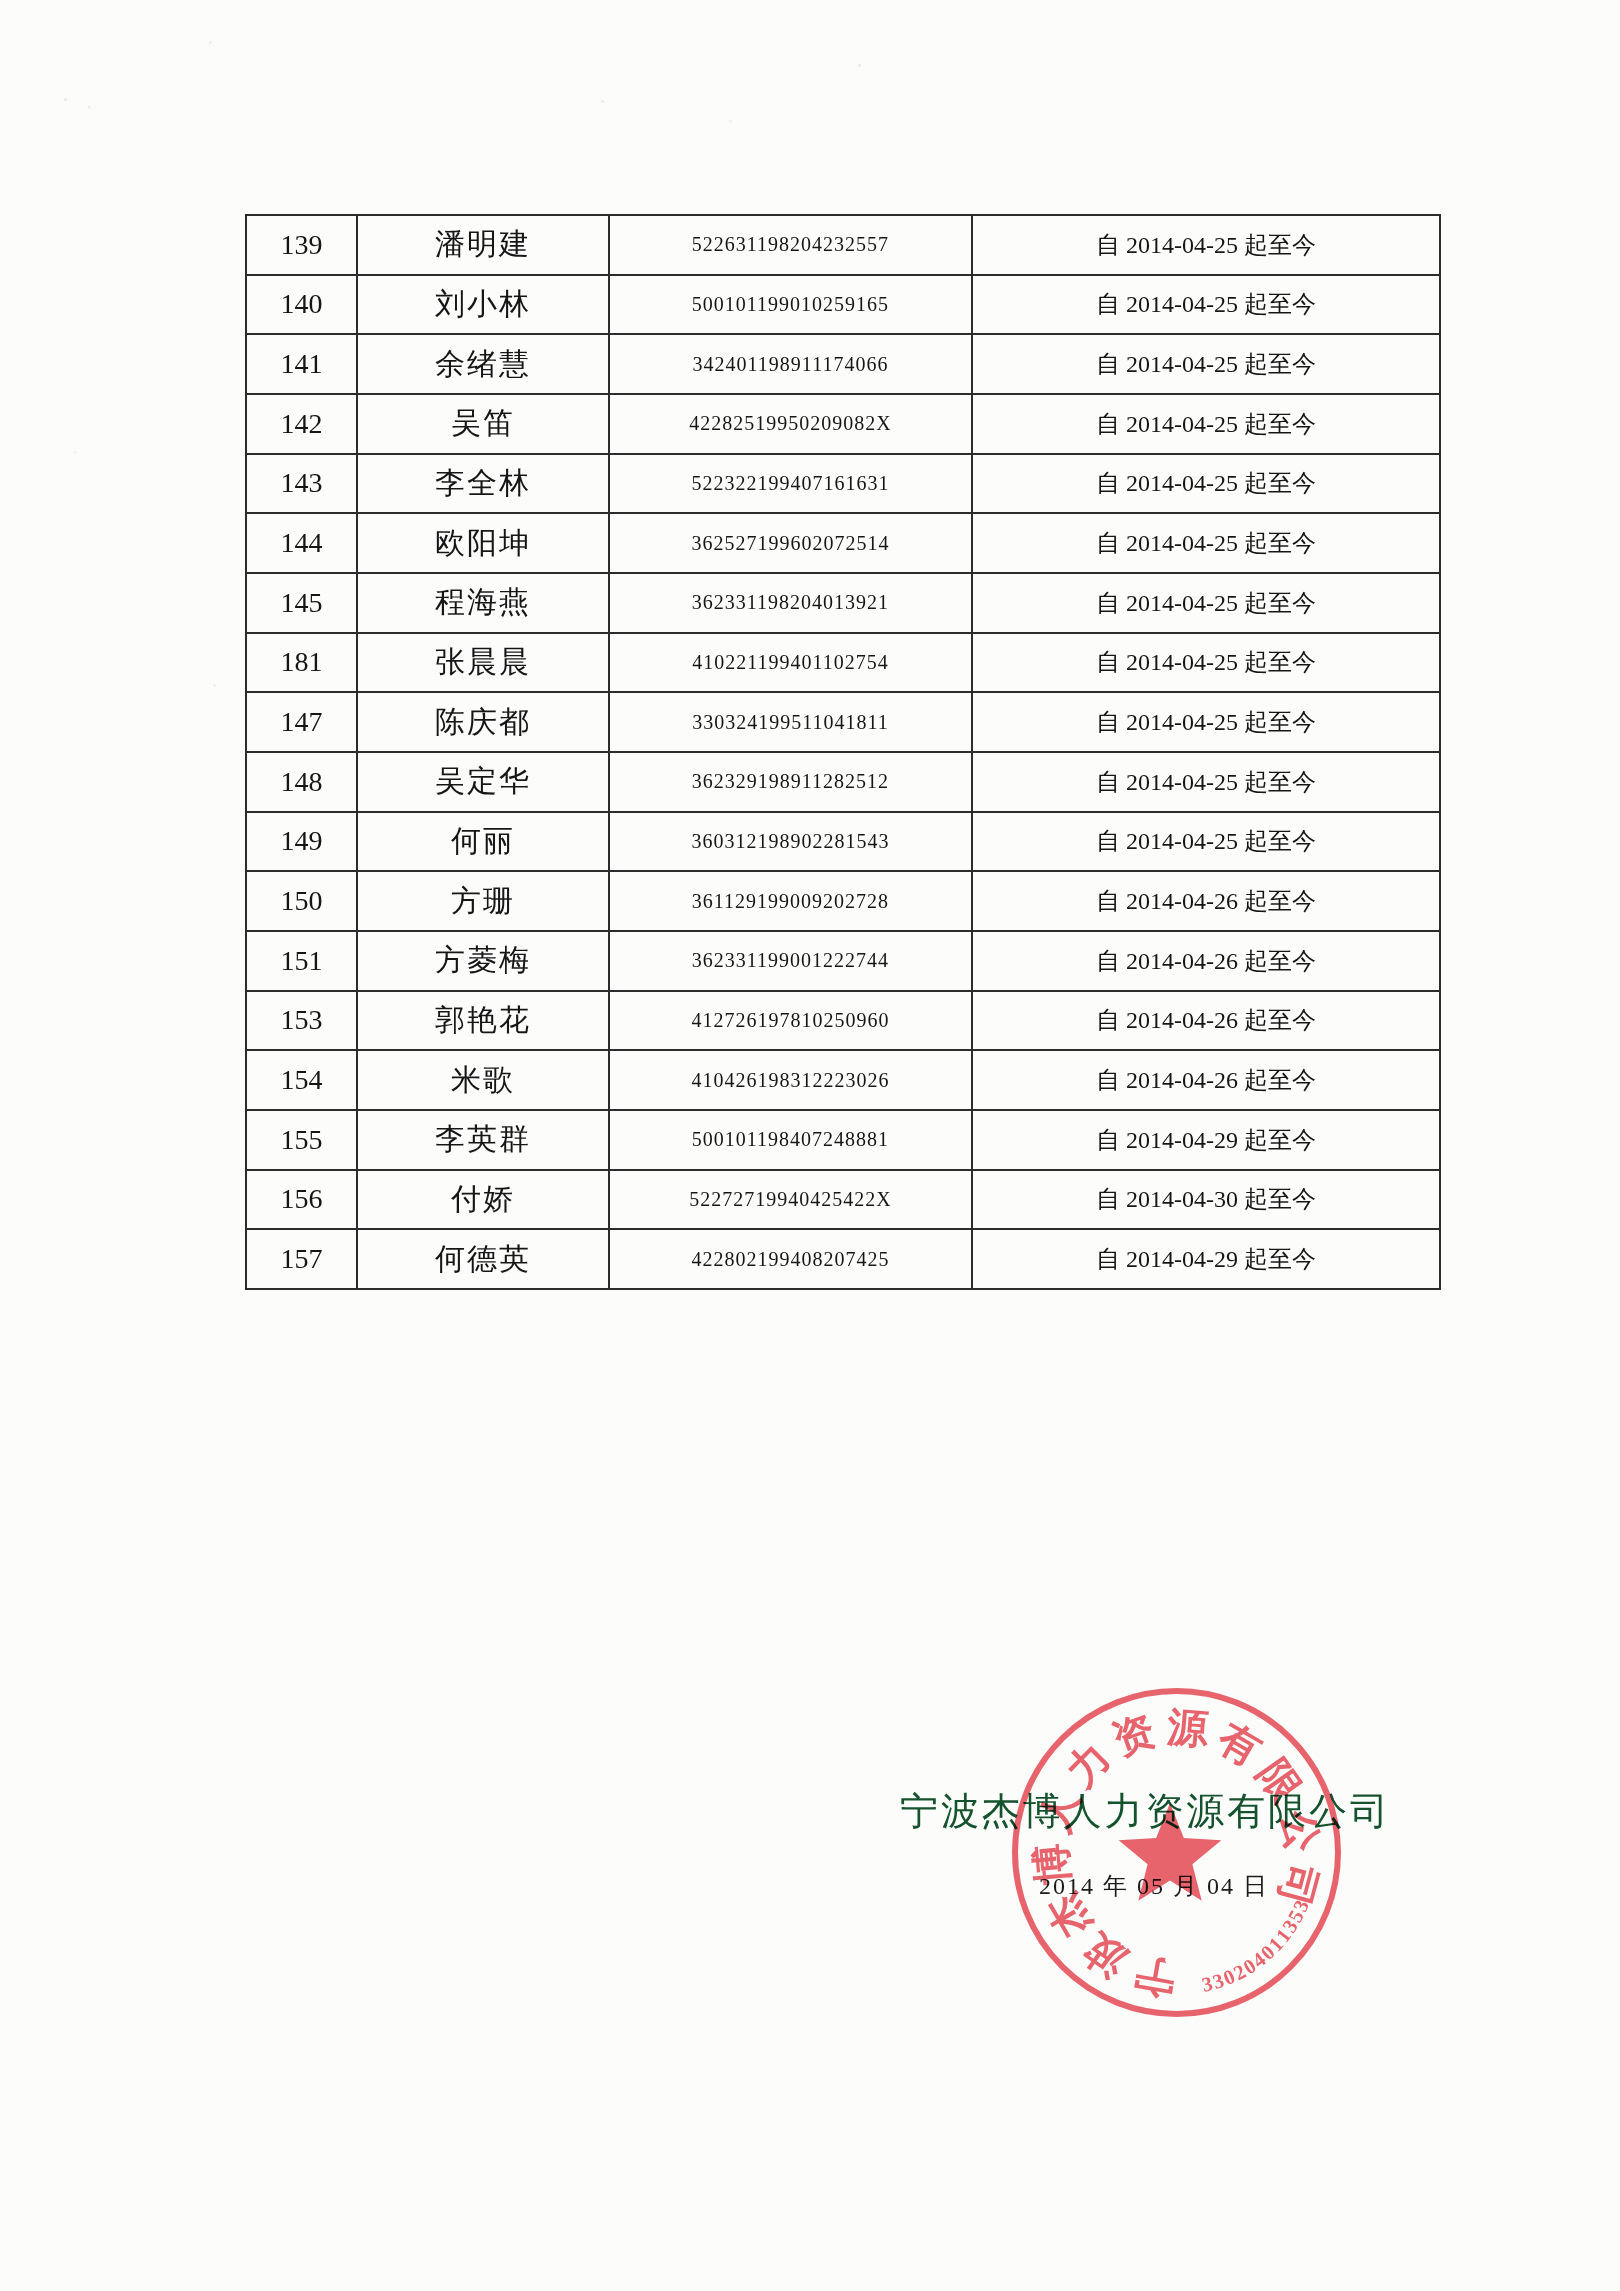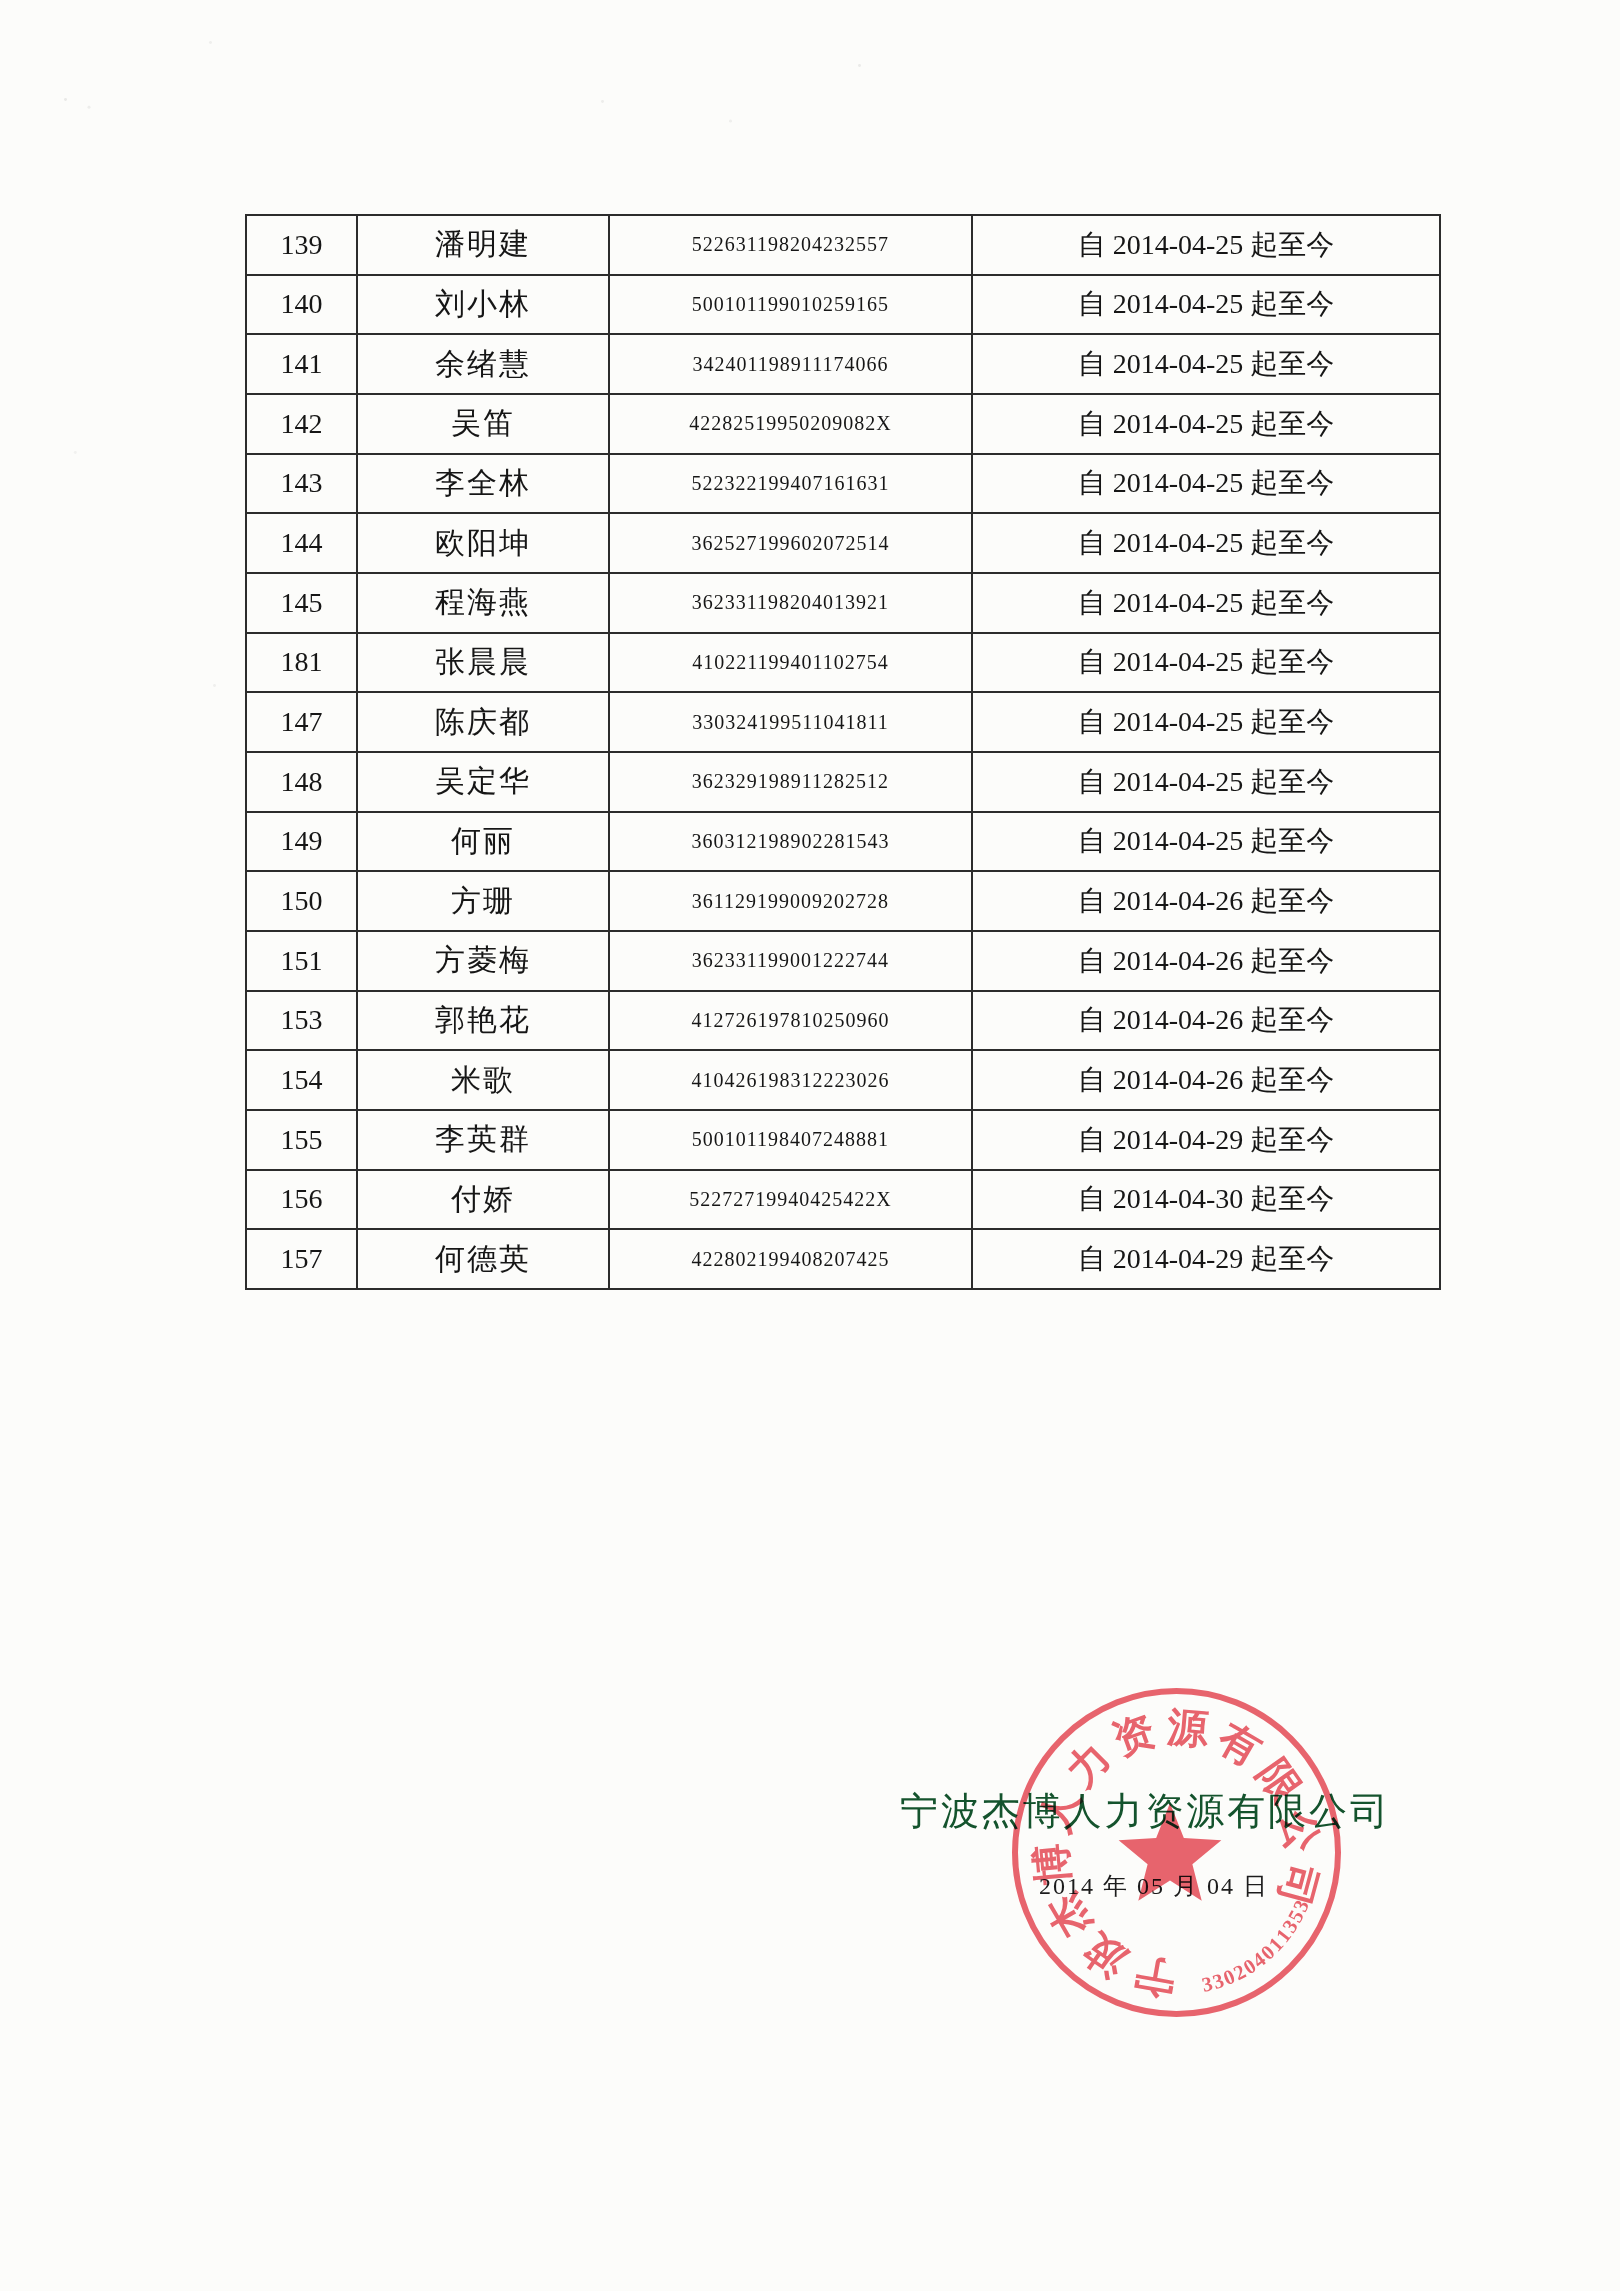--- a/index.html
+++ b/index.html
@@ -39,21 +39,21 @@
     white-space: nowrap;
     overflow: hidden;
   }
   col.w-no   { width: 111px; }
   col.w-name { width: 252px; }
   col.w-id   { width: 363px; }
   col.w-per  { width: 468px; }
   td.c-no        { font-size: 28px; }
   td.c-name      { font-size: 30px; letter-spacing: 2px; margin-top: 20px; }
   td.c-id_number { font-size: 20px; letter-spacing: 1px; }
-  td.c-period    { font-size: 28px; }
+  td.c-period    { font-size: 24px; }
 
   .sig-company {
     position: absolute; left: 900px; top: 1786px;
     font-size: 38px; letter-spacing: 2.9px; color: #14532d;
     white-space: nowrap;
   }
   .sig-date {
     position: absolute; left: 1039px; top: 1870px;
     font-size: 24px; letter-spacing: 2px; color: #1c1c1c;
     white-space: nowrap;

